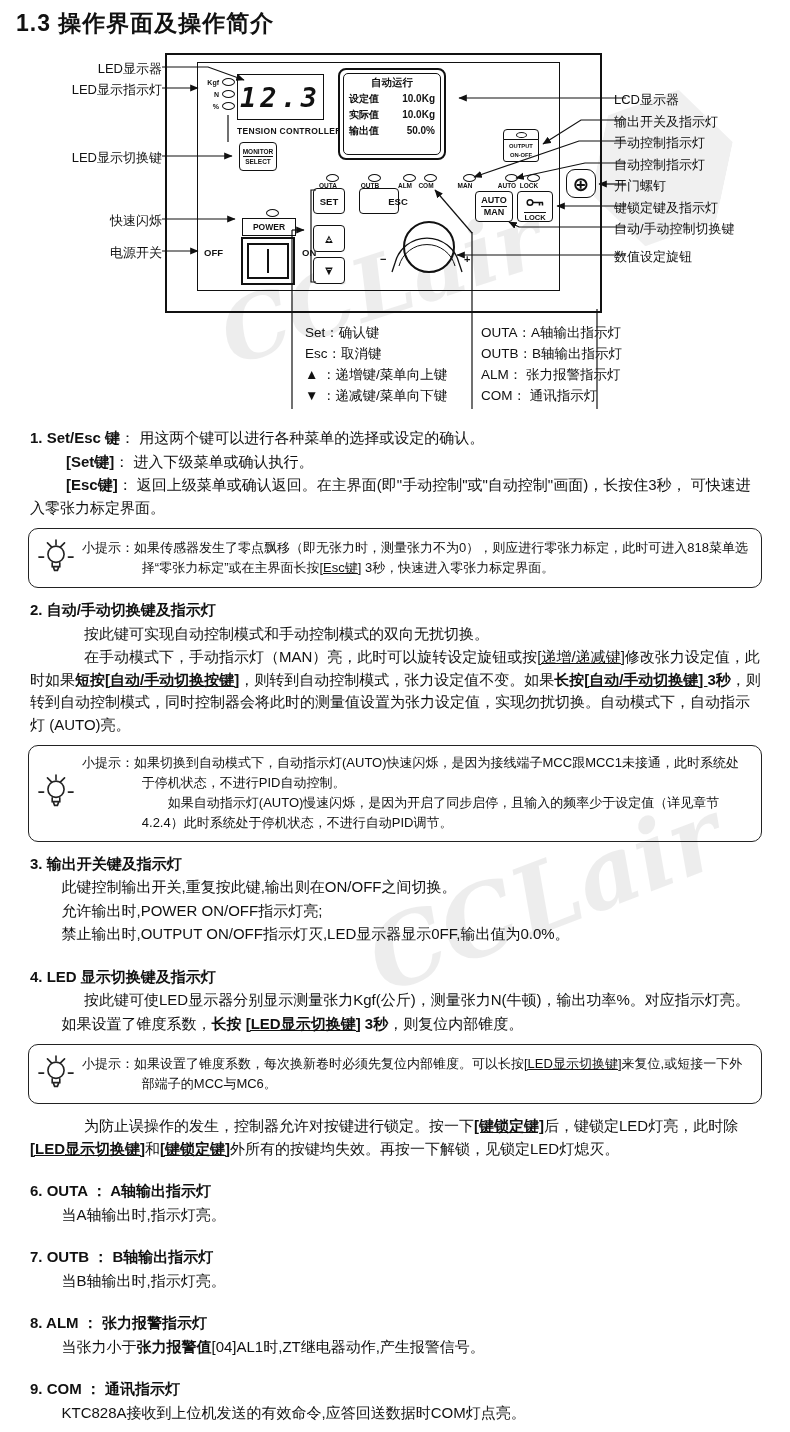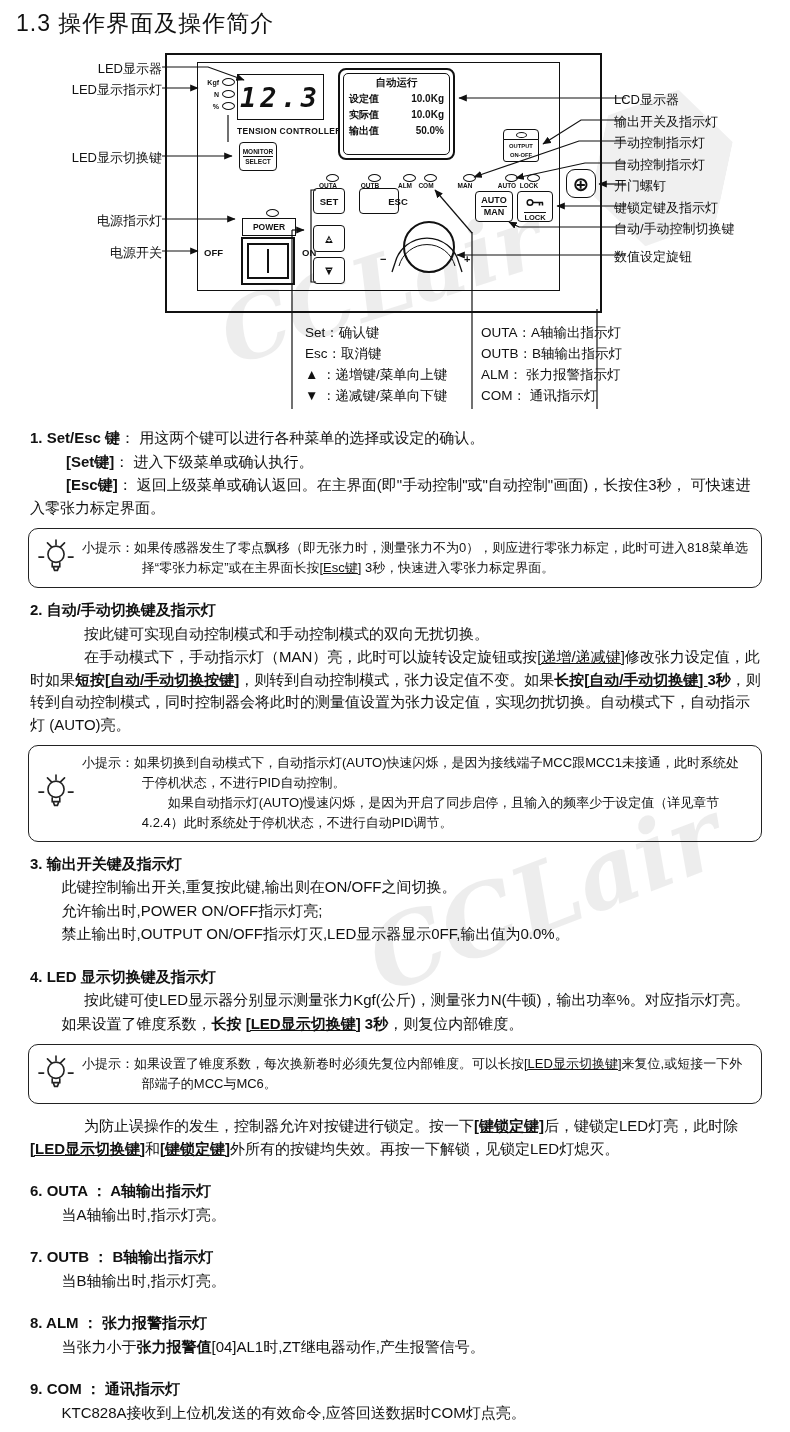--- a/index.html
+++ b/index.html
@@ -3,40 +3,40 @@
 <meta charset="utf-8">
 <style>
   html,body{margin:0;padding:0;}
   body{width:790px;height:1432px;background:#fff;color:#111;position:relative;overflow:hidden;
        font-family:"Liberation Sans","DejaVu Sans",sans-serif;}
   .wm{position:absolute;z-index:0;color:rgba(0,0,0,0.07);font-style:italic;font-weight:bold;
       font-family:"DejaVu Serif",serif;pointer-events:none;white-space:nowrap;}
   .wm-hex{position:absolute;z-index:0;background:rgba(0,0,0,0.06);pointer-events:none;
       clip-path:polygon(50% 0,100% 25%,100% 75%,50% 100%,0 75%,0 25%);}
   .page{position:relative;z-index:1;}
-  h1.title{font-size:23px;font-weight:normal;margin:8px 0 2px 16px;letter-spacing:1px;}
+  h1.title{font-size:23px;font-weight:bold;margin:8px 0 2px 16px;letter-spacing:1px;}
   
   .diagram{position:relative;width:760px;height:372px;margin-left:15px;}
   .diagram .abs{position:absolute;}
   .frame-outer{left:150px;top:12px;width:433px;height:256px;border:2px solid #111;}
   .panel-inner{left:182px;top:21px;width:361px;height:227px;border:1.5px solid #111;}
   .units{left:184px;top:35px;}
   .unit-row{display:flex;align-items:center;height:12px;}
   .unit-row .ulab{width:20px;font-size:7px;font-weight:bold;text-align:right;}
   .oval{width:11px;height:6px;border:1.5px solid #111;border-radius:50%;margin-left:3px;background:#fff;}
   .led-display{left:222px;top:33px;width:85px;height:44px;border:1.5px solid #111;background:#fff;
       display:flex;align-items:center;justify-content:center;
       font-family:"DejaVu Sans Mono",monospace;font-weight:bold;font-style:italic;
       font-size:27px;letter-spacing:4px;}
   .brand{left:222px;top:85px;width:130px;font-size:8.5px;font-weight:bold;letter-spacing:.3px;}
   .btn{border:1.5px solid #111;border-radius:4px;background:#fff;display:flex;flex-direction:column;
       align-items:center;justify-content:center;box-sizing:border-box;}
   .monitor-btn{left:224px;top:101px;width:38px;height:29px;font-size:6.5px;font-weight:bold;line-height:1.4;}
   .monitor-btn .r1{border-bottom:1px solid #111;}
-  .lcd{left:323px;top:27px;width:117px;height:92px;border:2px solid #111;border-radius:8px;background:#fff;
+  .lcd{left:323px;top:27px;width:108px;height:92px;border:2px solid #111;border-radius:8px;background:#fff;
       box-sizing:border-box;padding:3px;}
   .lcd-in{border:1.5px solid #111;border-radius:5px;height:100%;box-sizing:border-box;padding:2px 5px;
       font-size:10px;font-weight:bold;}
   .lcd-title{text-align:center;font-size:10.5px;margin-bottom:1px;}
   .lcd-row{display:flex;justify-content:space-between;line-height:1.6;}
   .output-btn{left:488px;top:88px;width:36px;}
   .output-led{border:1.5px solid #111;border-radius:4px 4px 0 0;height:11px;display:flex;align-items:center;
       justify-content:center;box-sizing:border-box;background:#fff;}
   .output-led .oval{width:9px;height:4px;margin:0;}
   .output-body{border:1.5px solid #111;border-radius:0 0 3px 3px;margin-top:-1px;padding:2px 0;background:#fff;
@@ -204,21 +204,21 @@
       <span class="ltxt">LOCK</span>
     </div>
 
     <div class="abs knob"></div>
     <div class="abs knob-sign" style="left:365px;top:212px;">−</div>
     <div class="abs knob-sign" style="left:449px;top:212px;">+</div>
 
     <div class="abs callout l" style="top:19px;">LED显示器</div>
     <div class="abs callout l" style="top:40px;">LED显示指示灯</div>
     <div class="abs callout l" style="top:108px;">LED显示切换键</div>
-    <div class="abs callout l" style="top:171px;">电源指示灯</div>
+    <div class="abs callout l" style="top:171px;">快速闪烁</div>
     <div class="abs callout l" style="top:203px;">电源开关</div>
 
     <div class="abs callout r" style="top:50px;">LCD显示器</div>
     <div class="abs callout r" style="top:72px;">输出开关及指示灯</div>
     <div class="abs callout r" style="top:93px;">手动控制指示灯</div>
     <div class="abs callout r" style="top:115px;">自动控制指示灯</div>
     <div class="abs callout r" style="top:136px;">开门螺钉</div>
     <div class="abs callout r" style="top:158px;">键锁定键及指示灯</div>
     <div class="abs callout r" style="top:179px;">自动/手动控制切换键</div>
     <div class="abs callout r" style="top:207px;">数值设定旋钮</div>

